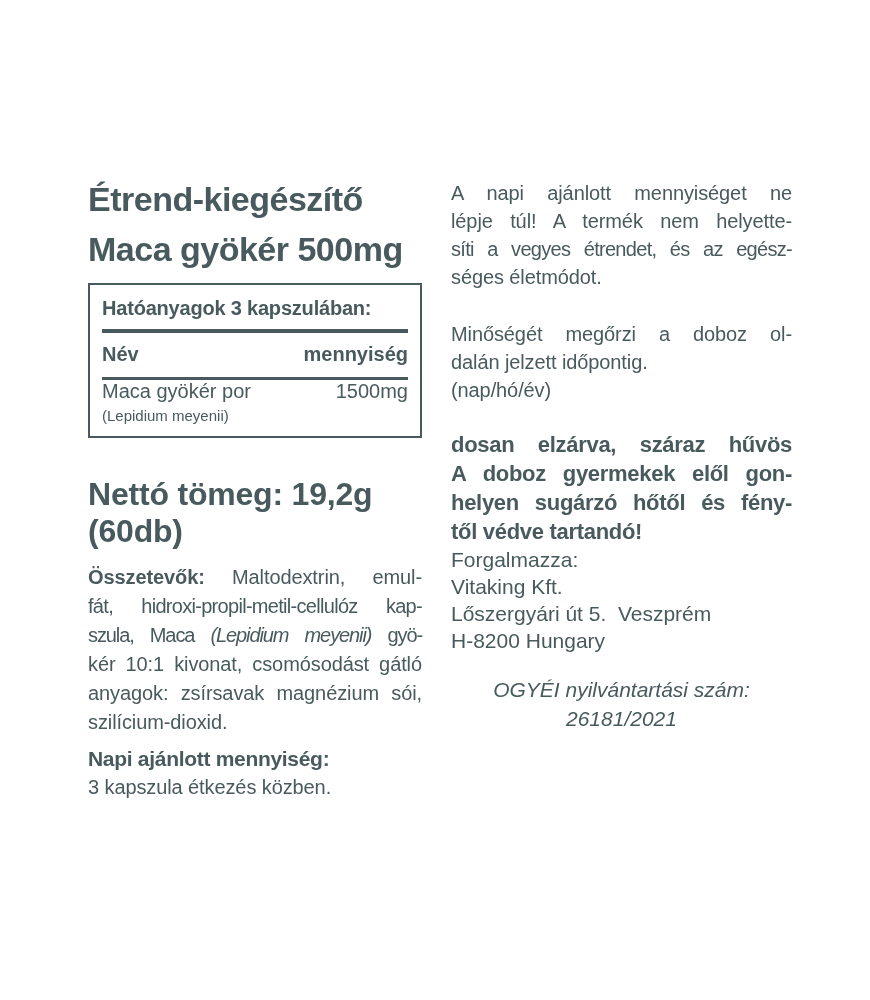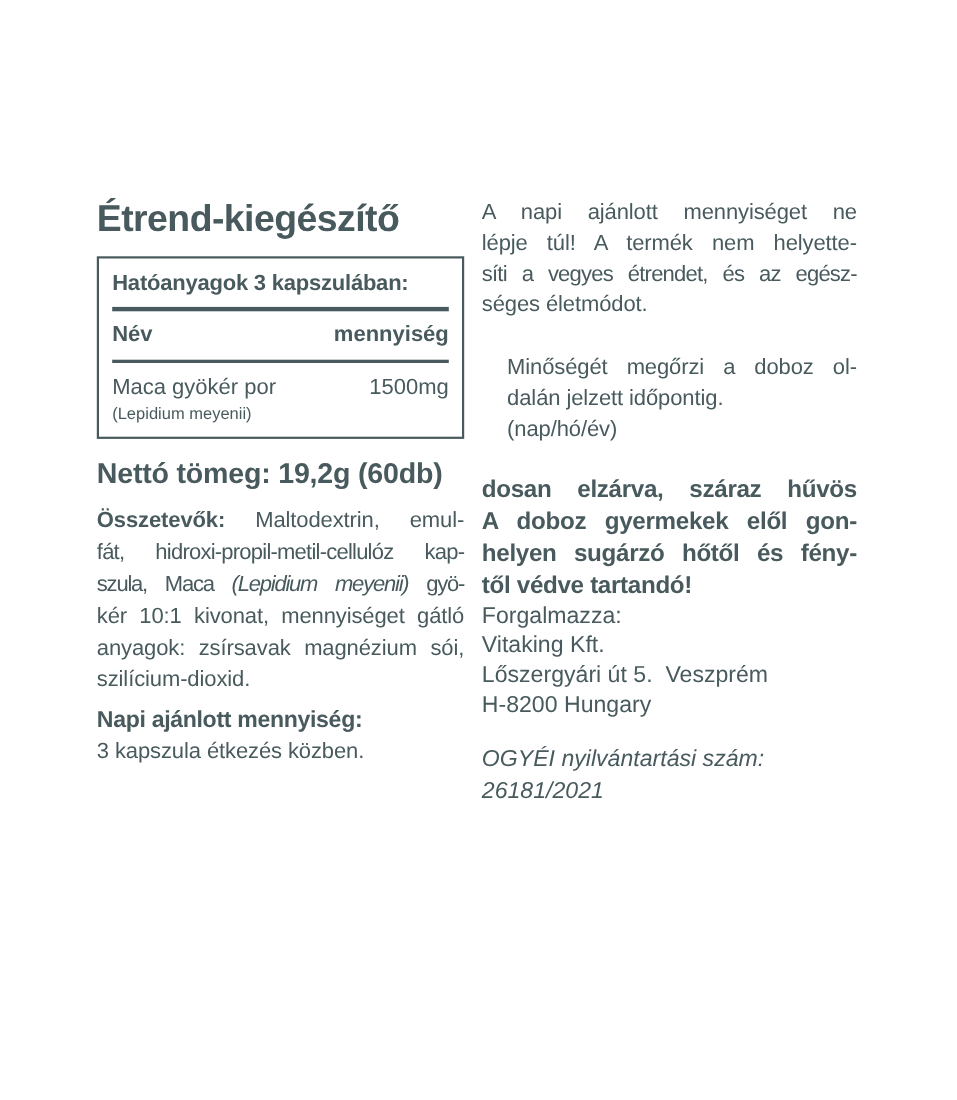--- a/index.html
+++ b/index.html
@@ -4,61 +4,62 @@
 <style>
   html, body { margin: 0; padding: 0; background: #ffffff; }
   body { width: 870px; height: 1000px; position: relative; }
   .label {
     position: relative; width: 870px; height: 1000px;
     font-family: "Liberation Sans", sans-serif;
     color: #485a5d; background: #ffffff;
     -webkit-font-smoothing: antialiased;
   }
   .col-left  { position: absolute; left: 88px;  top: 174px; width: 334px; }
-  .col-right { position: absolute; left: 438px; top: 179px; width: 341px; }
+  .col-right { position: absolute; left: 451px; top: 179px; width: 341px; }
 
   .title { font-size: 34px; font-weight: 700; line-height: 50px; letter-spacing: -0.5px; }
 
   .ing-table { margin-top: 9px; border: 2px solid #485a5d; padding: 10px 12px 12px; }
   .t-head { font-size: 20px; font-weight: 700; padding: 2px 0 9px; letter-spacing: -0.2px; }
   .t-rule { height: 3.5px; background: #485a5d; }
   .t-cols { display: flex; justify-content: space-between; font-size: 20px; font-weight: 700; padding: 10px 0 11px; gap: 36px; }
-  .t-row  { padding-top: 11px; }
+  .t-row  { }
   .t-row-main { display: flex; justify-content: space-between; font-size: 20px; }
   .t-latin { font-size: 15px; margin-top: 4px; }
 
-  .netweight { margin-top: 16px; font-size: 26px; font-weight: 700; letter-spacing: -0.2px; }
+  .netweight { margin-top: 38px; font-size: 32px; font-weight: 700; letter-spacing: -0.2px; }
 
   .body { font-size: 20px; line-height: 29px; letter-spacing: -0.1px; }
   .col-right .body { line-height: 28px; }
   .ingredients { margin-top: 13px; }
   .daily { margin-top: 7px; }
   .daily-h { font-size: 21px; font-weight: 700; line-height: 29px; letter-spacing: -0.3px; }
 
-  .quality { margin-top: 29px; margin-left: 23px; }
+  .quality { margin-top: 29px; }
   .storage { margin-top: 26px; font-size: 22px; font-weight: 700; line-height: 29px; letter-spacing: -0.3px; }
   .distributor { font-size: 21px; line-height: 27px; }
-  .reg { margin-top: 21px; font-size: 21px; line-height: 29px; font-style: italic; }
+  .reg { margin-top: 21px; font-size: 21px; line-height: 29px; font-style: italic; text-align: center; }
 
   .tline { min-height: 1em; }
   .tline.just  { text-align: justify; text-align-last: justify; }
   .tline.tight { letter-spacing: -0.7px; word-spacing: -3px; }
   .tline.xtight{ letter-spacing: -1.1px; word-spacing: -5px; }
   .b { font-weight: 700; }
   .i { font-style: italic; }
 </style>
 </head>
 <body>
 
 <div class="label">
 
   <div class="col-left">
 
     <div class="title">
       <div>Étrend-kiegészítő</div>
+      <div>Maca gyökér 500mg</div>
     </div>
 
     <div class="ing-table">
       <div class="t-head">Hatóanyagok 3 kapszulában:</div>
       <div class="t-rule"></div>
       <div class="t-cols">
         <span>Név</span>
         <span>mennyiség</span>
       </div>
       <div class="t-rule"></div>
@@ -70,21 +71,21 @@
         <div class="t-latin">(Lepidium meyenii)</div>
       </div>
     </div>
 
     <div class="netweight">Nettó tömeg: 19,2g (60db)</div>
 
     <div class="ingredients body">
         <div class="tline just"><span class="b">Összetevők: </span><span>Maltodextrin, emul-</span></div>
         <div class="tline just tight"><span>fát, hidroxi-propil-metil-cellulóz kap-</span></div>
         <div class="tline just xtight"><span>szula, Maca </span><span class="i">(Lepidium meyenii)</span><span> gyö-</span></div>
-        <div class="tline just"><span>kér 10:1 kivonat, mennyiséget gátló</span></div>
+        <div class="tline just"><span>kér 10:1 kivonat, csomósodást gátló</span></div>
         <div class="tline just"><span>anyagok: zsírsavak magnézium sói,</span></div>
         <div class="tline"><span>szilícium-dioxid.</span></div>
       </div>
 
     <div class="daily">
       <div class="daily-h">Napi ajánlott mennyiség:</div>
       <div class="body">3 kapszula étkezés közben.</div>
     </div>
 
   </div>

